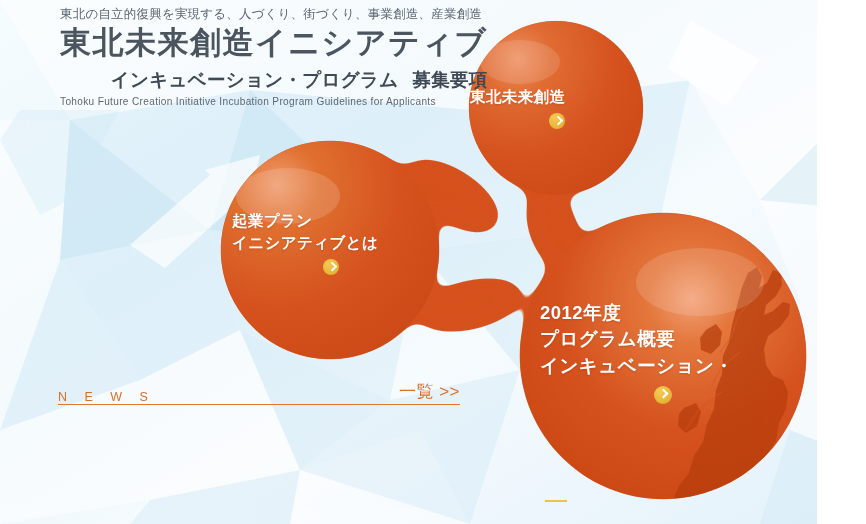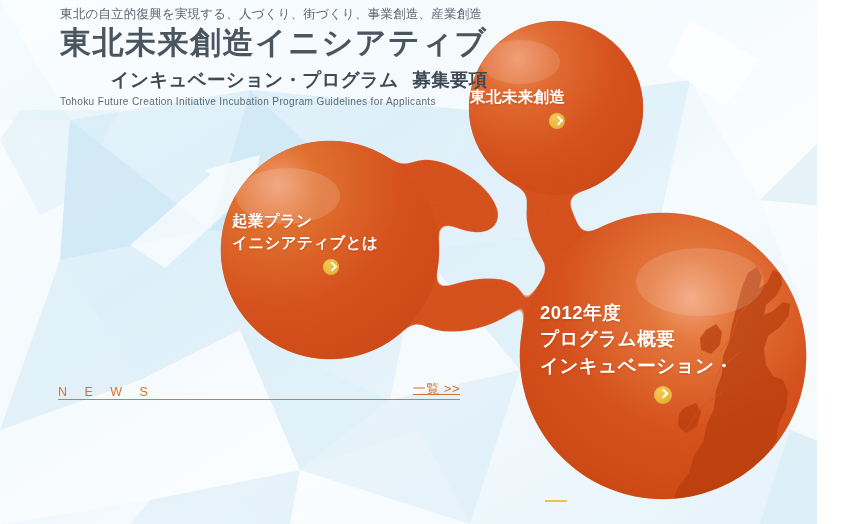--- a/index.html
+++ b/index.html
@@ -142,26 +142,25 @@
     justify-content: space-between;
     border-bottom: 1px solid #e2762f;
   }
   #news-title {
     font-size: 12.5px;
     color: #d9702c;
     letter-spacing: 7px;
     font-weight: normal;
   }
   #news-more {
-    font-size: 13px;
+    font-size: 17px;
     color: #d9702c;
     letter-spacing: 0.5px;
     cursor: pointer;
     padding-bottom: 1px;
-    text-decoration: underline;
   }
 
   
   #bottom-rule {
     position: absolute;
     left: 545px;
     top: 500px;
     width: 22px;
     height: 2px;
     background: #f0c33c;

